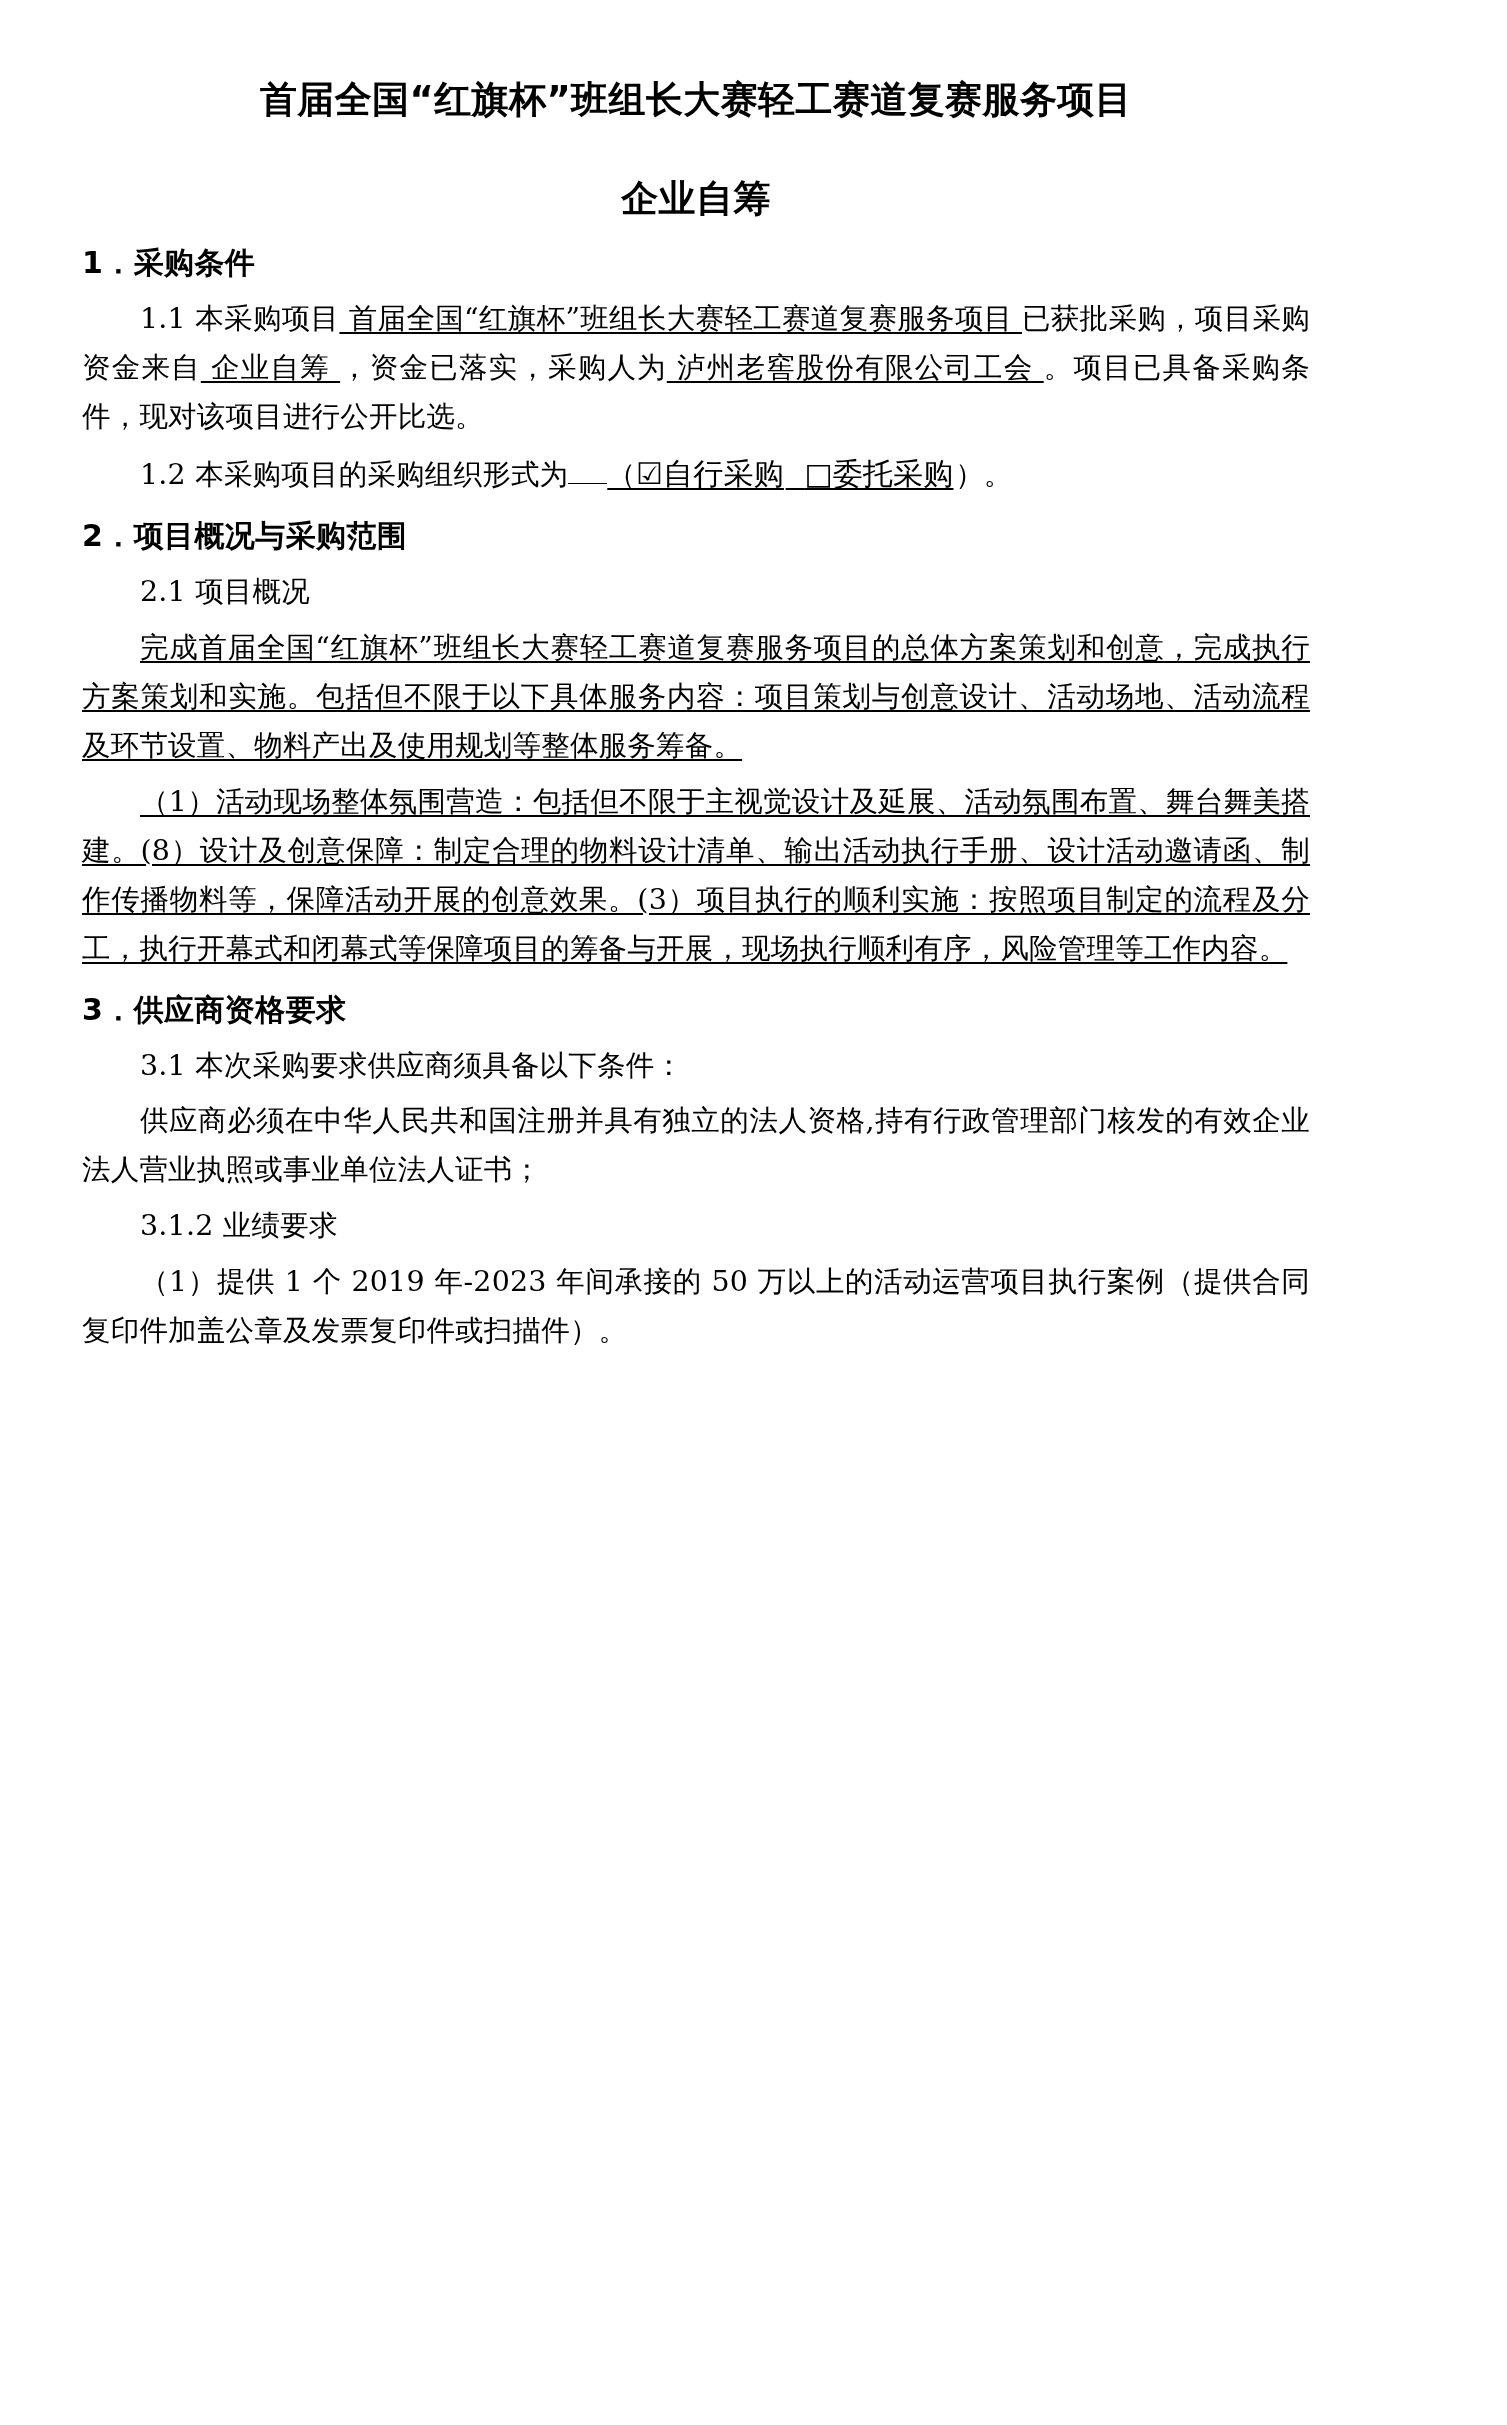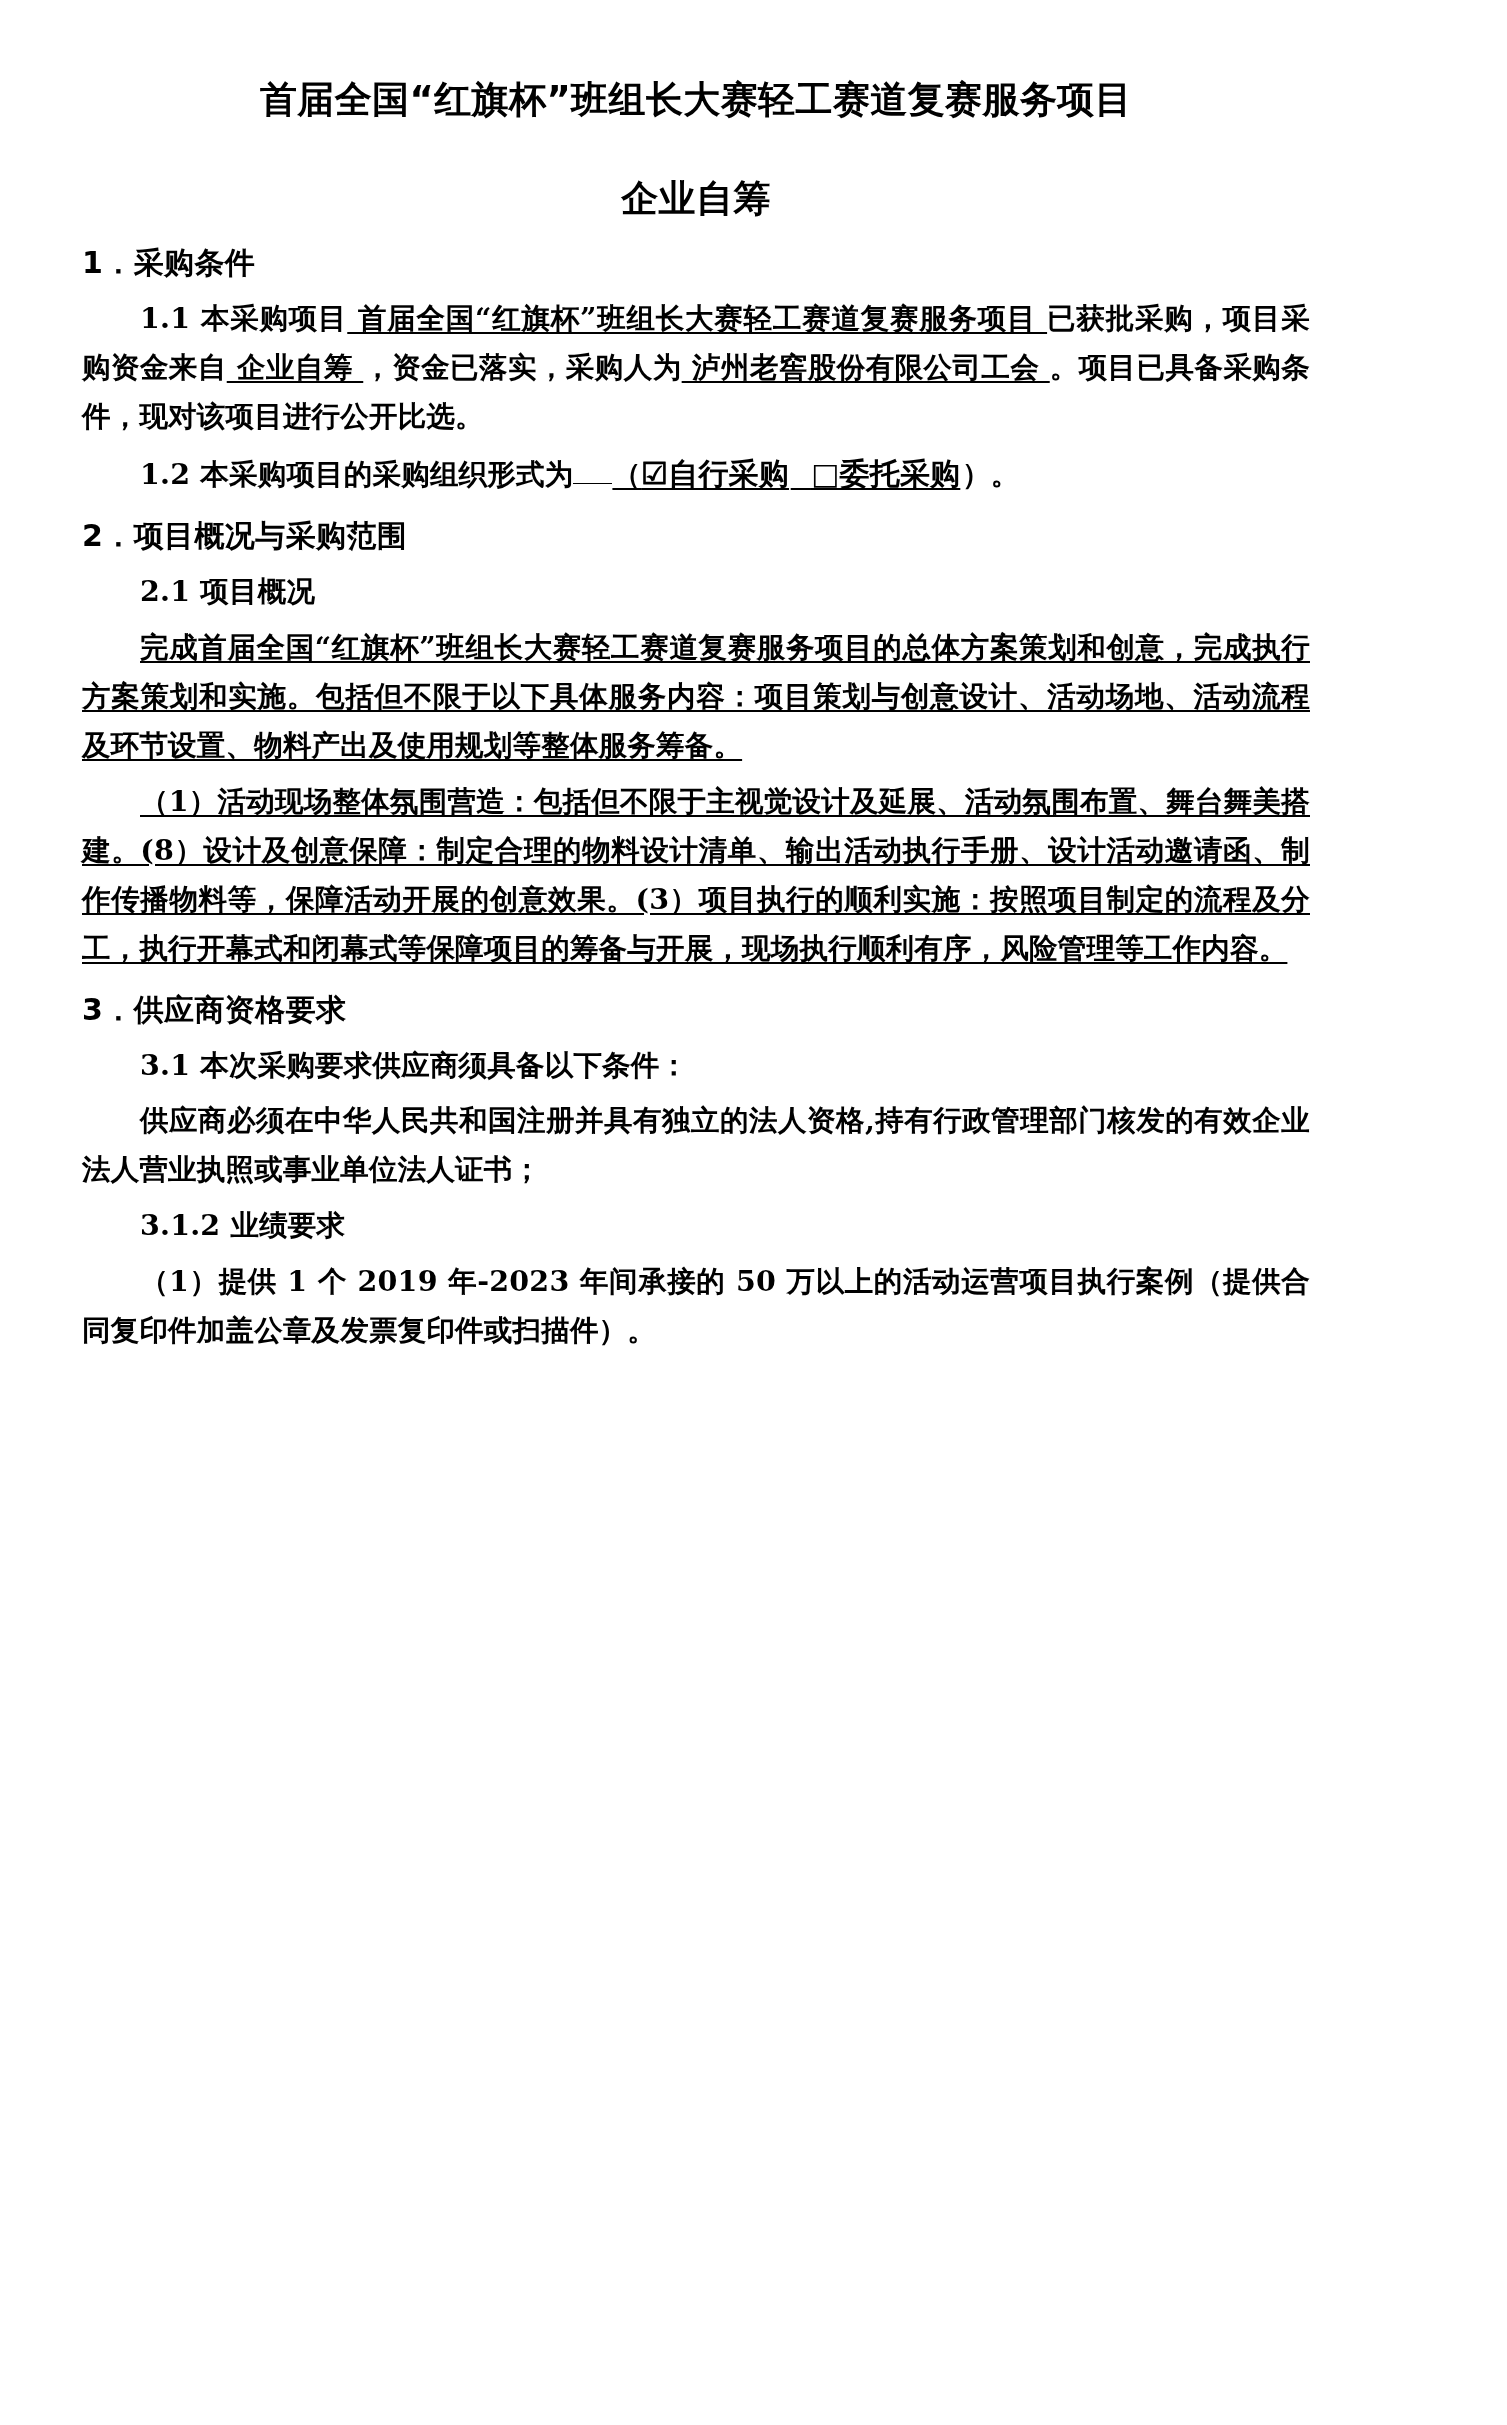--- a/index.html
+++ b/index.html
@@ -45,21 +45,20 @@
   p.body {
     font-size: 28.5px;
     line-height: 1.72;
     margin: 6.8px 0 0 0;
     text-align: justify;
     text-justify: inter-ideograph;
     letter-spacing: 0.2px;
   }
   p.body.indent {
     text-indent: 58px;
-    font-weight: bold;
   }
   .u {
     text-decoration: underline;
     text-underline-offset: 4.3px;
   }
   .blank-u {
     display: inline-block;
     width: 39px;
     border-bottom: 1.7px solid #000;
     vertical-align: baseline;

